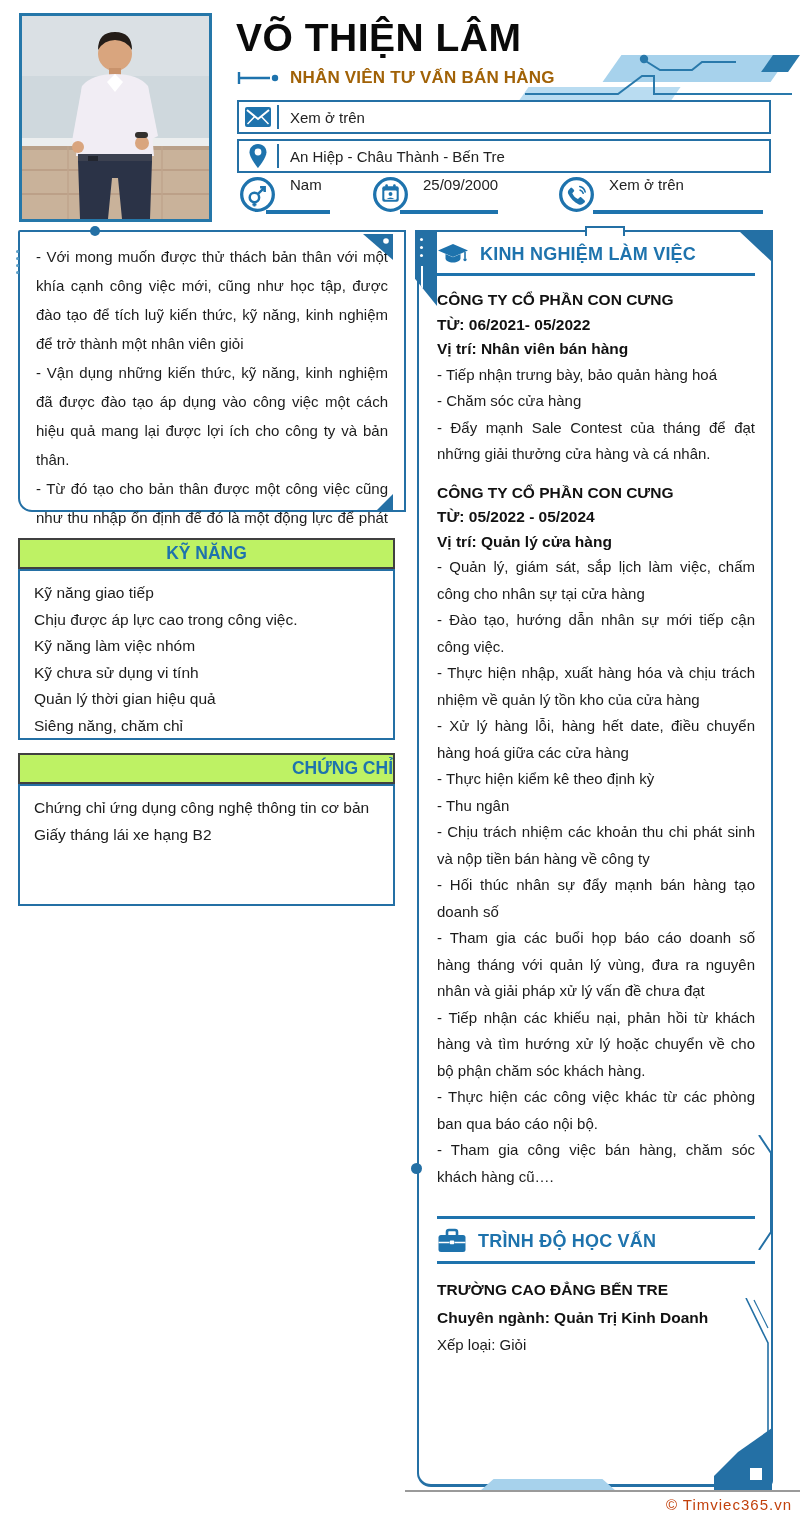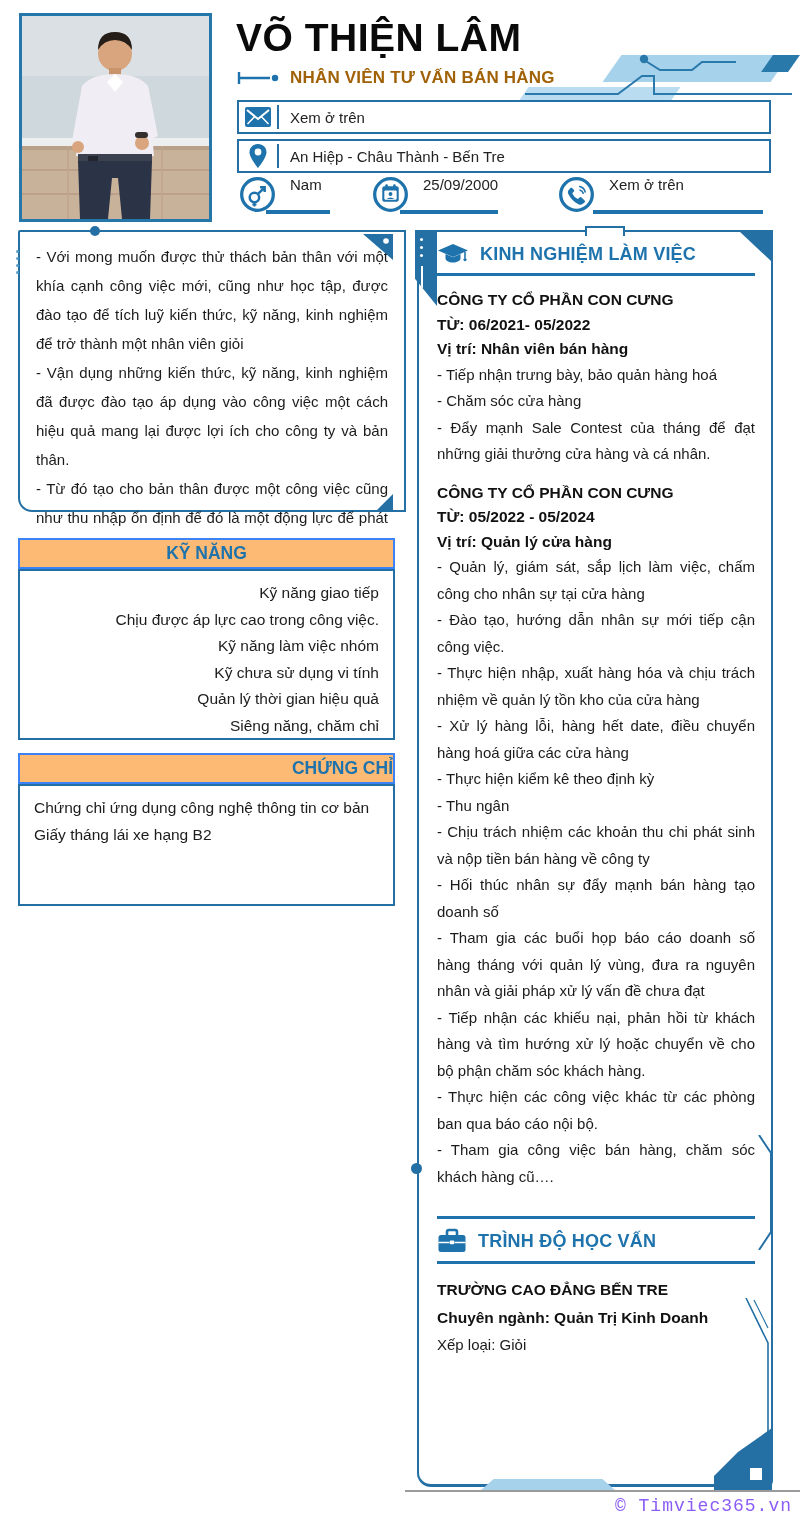--- a/index.html
+++ b/index.html
@@ -26,21 +26,21 @@
   
   .circuit { left:520px; top:50px; width:278px; height:56px; }
   .para { position:absolute; transform:skewX(-35deg); }
 
   
   .obj-box { left:18px; top:230px; width:388px; height:282px; border:2px solid #2470a5; border-radius:2px 0 0 14px; padding:10px 16px 8px 16px; }
   .obj-par { font-size:15px; line-height:29px; text-align:justify; color:#1c1c1c; }
   .obj-dot { left:90px; top:226px; width:10px; height:10px; border-radius:50%; background:#2470a5; }
   .edge-dot { width:3px; height:3px; border-radius:50%; background:#5b9fc7; left:16px; }
 
-  .panel-head { width:377px; height:31px; left:18px; border:2px solid #3b82f6; text-align:center; font-size:17.5px; font-weight:bold; color:#1e73ad; line-height:27px; background:#fdba74; }
+  .panel-head { width:377px; height:31px; left:18px; border:2px solid #404040; text-align:center; font-size:17.5px; font-weight:bold; color:#1e73ad; line-height:27px; background:#bef264; }
   .panel-body { width:377px; left:18px; border:2px solid #2470a5; padding:9px 14px; background:#fff; }
   .plain-line { font-size:15.5px; line-height:26.5px; color:#1c1c1c; }
 
   
   .rcol { left:417px; top:230px; width:356px; height:1257px; border-left:2px solid #2470a5; border-right:2px solid #2470a5; border-bottom:3px solid #2470a5; border-radius:0 0 6px 14px; padding:12px 16px 0 18px; }
   .rcol::before { content:""; position:absolute; left:0; right:0; top:0; height:2px; background:#2470a5; }
   .sec-head { display:flex; align-items:center; gap:11px; }
   .sec-title { font-size:18px; font-weight:bold; color:#1e73ad; letter-spacing:0.2px; }
   .sec-rule { height:3px; background:#1e73ad; margin:7px 0 12px 0; }
   .job { margin-bottom:13px; }
@@ -52,21 +52,21 @@
   .edu-line { font-size:15px; line-height:27.5px; color:#1b1b1b; }
 
   
   .ribbon { left:415px; top:230px; width:22px; height:76px; background:#2470a5; clip-path:polygon(0 0,100% 0,100% 100%,0 64%); }
   .rdot { position:absolute; width:3px; height:3px; border-radius:50%; background:#fff; left:5px; }
   .rdash { position:absolute; width:2px; height:22px; background:#fff; left:6px; top:36px; }
   .toptab { left:585px; top:226px; width:40px; height:10px; background:#fff; border-left:2px solid #2470a5; border-right:2px solid #2470a5; border-top:2px solid #2470a5; }
   .border-dot { left:411px; top:1163px; width:11px; height:11px; border-radius:50%; background:#2470a5; }
   .btm-trap { left:480px; top:1479px; width:136px; height:12px; background:#a7d2ec; clip-path:polygon(10% 0,90% 0,100% 100%,0 100%); }
   .gray-line { left:405px; top:1490px; width:395px; height:2px; background:#9a9a9a; }
-  .watermark { right:8px; top:1496px; font-family:Liberation Mono, monospace; font-size:18px; color:#8b5cf6; letter-spacing:1px; }
+  .watermark { right:8px; top:1496px; font-family:Liberation Sans, sans-serif; font-size:15px; color:#c2410c; letter-spacing:1px; }
 </style>
 </head>
 <body>
 
 <div class="page">
 
   <div class="abs photo-frame">
     <svg width="187" height="203" viewBox="0 0 187 203">
       <rect width="187" height="203" fill="#cfd8dd"></rect>
       <rect width="187" height="60" fill="#dae0e4"></rect>
@@ -193,21 +193,21 @@
   </svg>
   <svg class="abs" style="left:377px;top:494px;" width="16" height="16">
     <polygon points="16,0 16,16 0,16" fill="#2470a5"></polygon>
   </svg>
   <div class="abs edge-dot" style="top:250px;"></div>
   <div class="abs edge-dot" style="top:257px;"></div>
   <div class="abs edge-dot" style="top:264px;"></div>
   <div class="abs edge-dot" style="top:271px;"></div>
 
   <div class="abs panel-head" style="top:538px;">KỸ NĂNG</div>
-  <div class="abs panel-body" style="top:569px;height:171px;text-align:right;">
+  <div class="abs panel-body" style="top:569px;height:171px;">
       <div class="plain-line">Kỹ năng giao tiếp</div>
       <div class="plain-line">Chịu được áp lực cao trong công việc.</div>
       <div class="plain-line">Kỹ năng làm việc nhóm</div>
       <div class="plain-line">Kỹ chưa sử dụng vi tính</div>
       <div class="plain-line">Quản lý thời gian hiệu quả</div>
       <div class="plain-line">Siêng năng, chăm chỉ</div>
     </div>
 
   <div class="abs panel-head" style="top:753px;text-align:right;">CHỨNG CHỈ</div>
   <div class="abs panel-body" style="top:784px;height:122px;">

